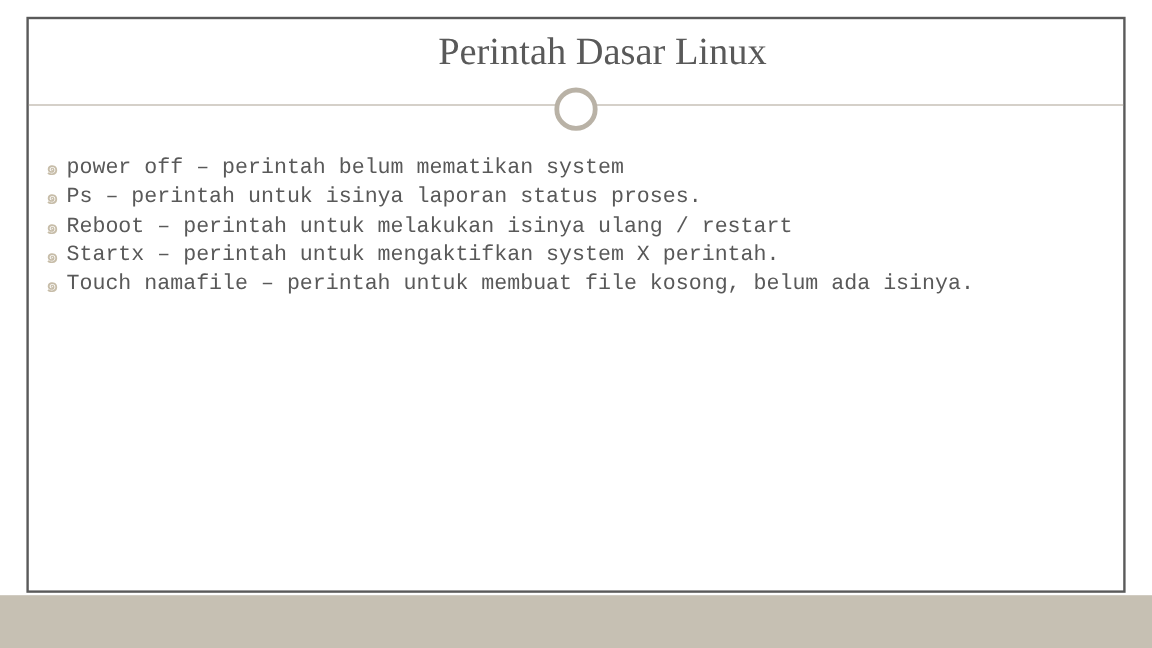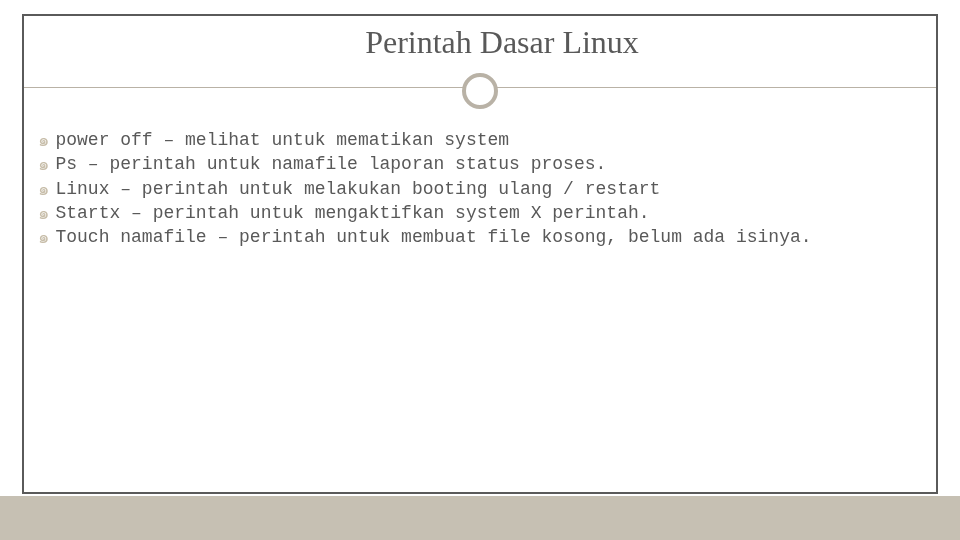--- a/index.html
+++ b/index.html
@@ -102,29 +102,29 @@
   <div class="inner-border"></div>
 
   <div class="title">Perintah Dasar Linux</div>
 
   <div class="divider-line"></div>
   <div class="ring"></div>
 
   <div class="content">
     <div class="item">
       <span class="bullet">๑</span>
-      <span class="item-text">power off – melihat untuk mematikan system</span>
+      <span class="item-text">power off – perintah belum mematikan system</span>
     </div>
     <div class="item">
       <span class="bullet">๑</span>
-      <span class="item-text">Ps – perintah untuk namafile laporan status proses.</span>
+      <span class="item-text">Ps – perintah untuk isinya laporan status proses.</span>
     </div>
     <div class="item">
       <span class="bullet">๑</span>
-      <span class="item-text">Linux – perintah untuk melakukan booting ulang / restart</span>
+      <span class="item-text">Reboot – perintah untuk melakukan isinya ulang / restart</span>
     </div>
     <div class="item">
       <span class="bullet">๑</span>
       <span class="item-text">Startx – perintah untuk mengaktifkan system X perintah.</span>
     </div>
     <div class="item">
       <span class="bullet">๑</span>
       <span class="item-text">Touch namafile – perintah untuk membuat file kosong, belum ada isinya.</span>
     </div>
   </div>

